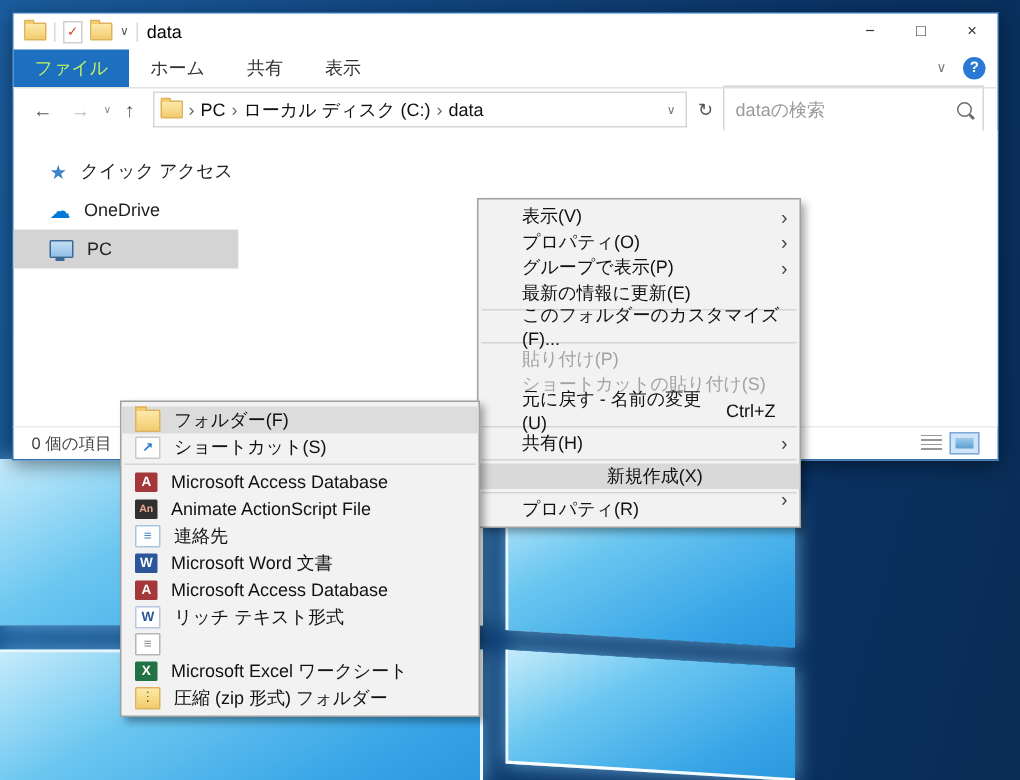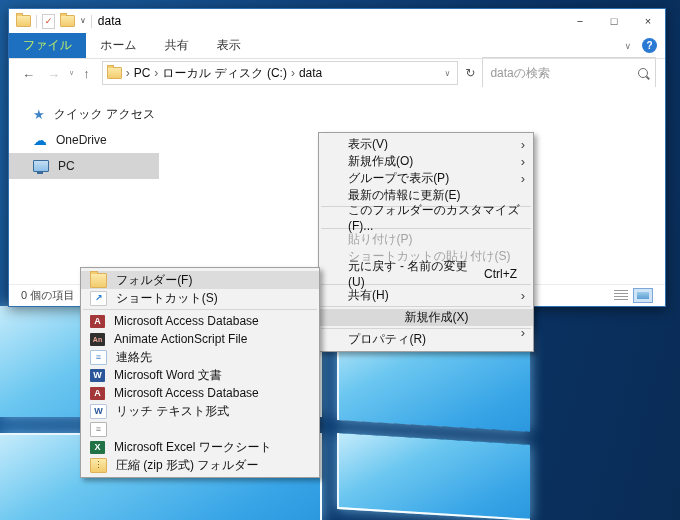--- a/index.html
+++ b/index.html
@@ -211,21 +211,21 @@
     </div>
   </div>
 </div>
 
 <div class="menu cmenu">
   <div class="mi">
     <span>表示(V)</span>
     <span class="arrow">›</span>
   </div>
   <div class="mi">
-    <span>新規作成(O)</span>
+    <span>プロパティ(O)</span>
     <span class="arrow">›</span>
   </div>
   <div class="mi">
     <span>グループで表示(P)</span>
     <span class="arrow">›</span>
   </div>
   <div class="mi">
     <span>最新の情報に更新(E)</span>
   </div>
   <div class="sep"></div>

